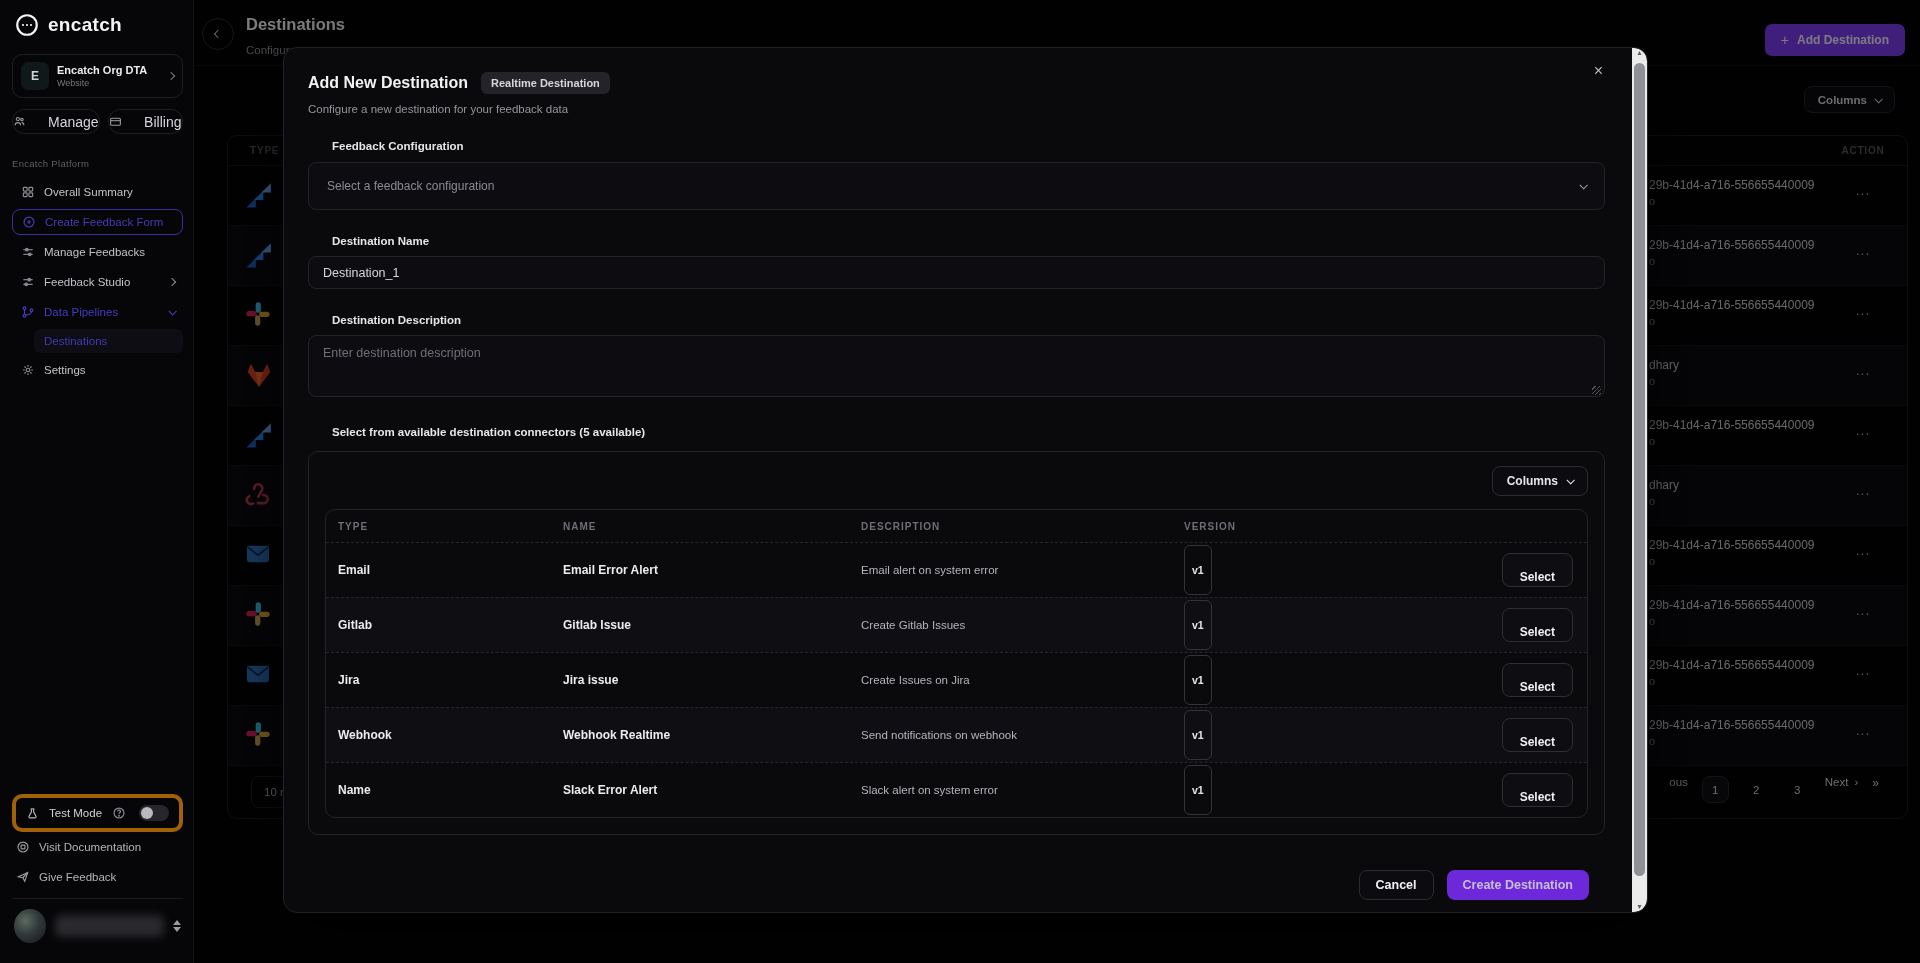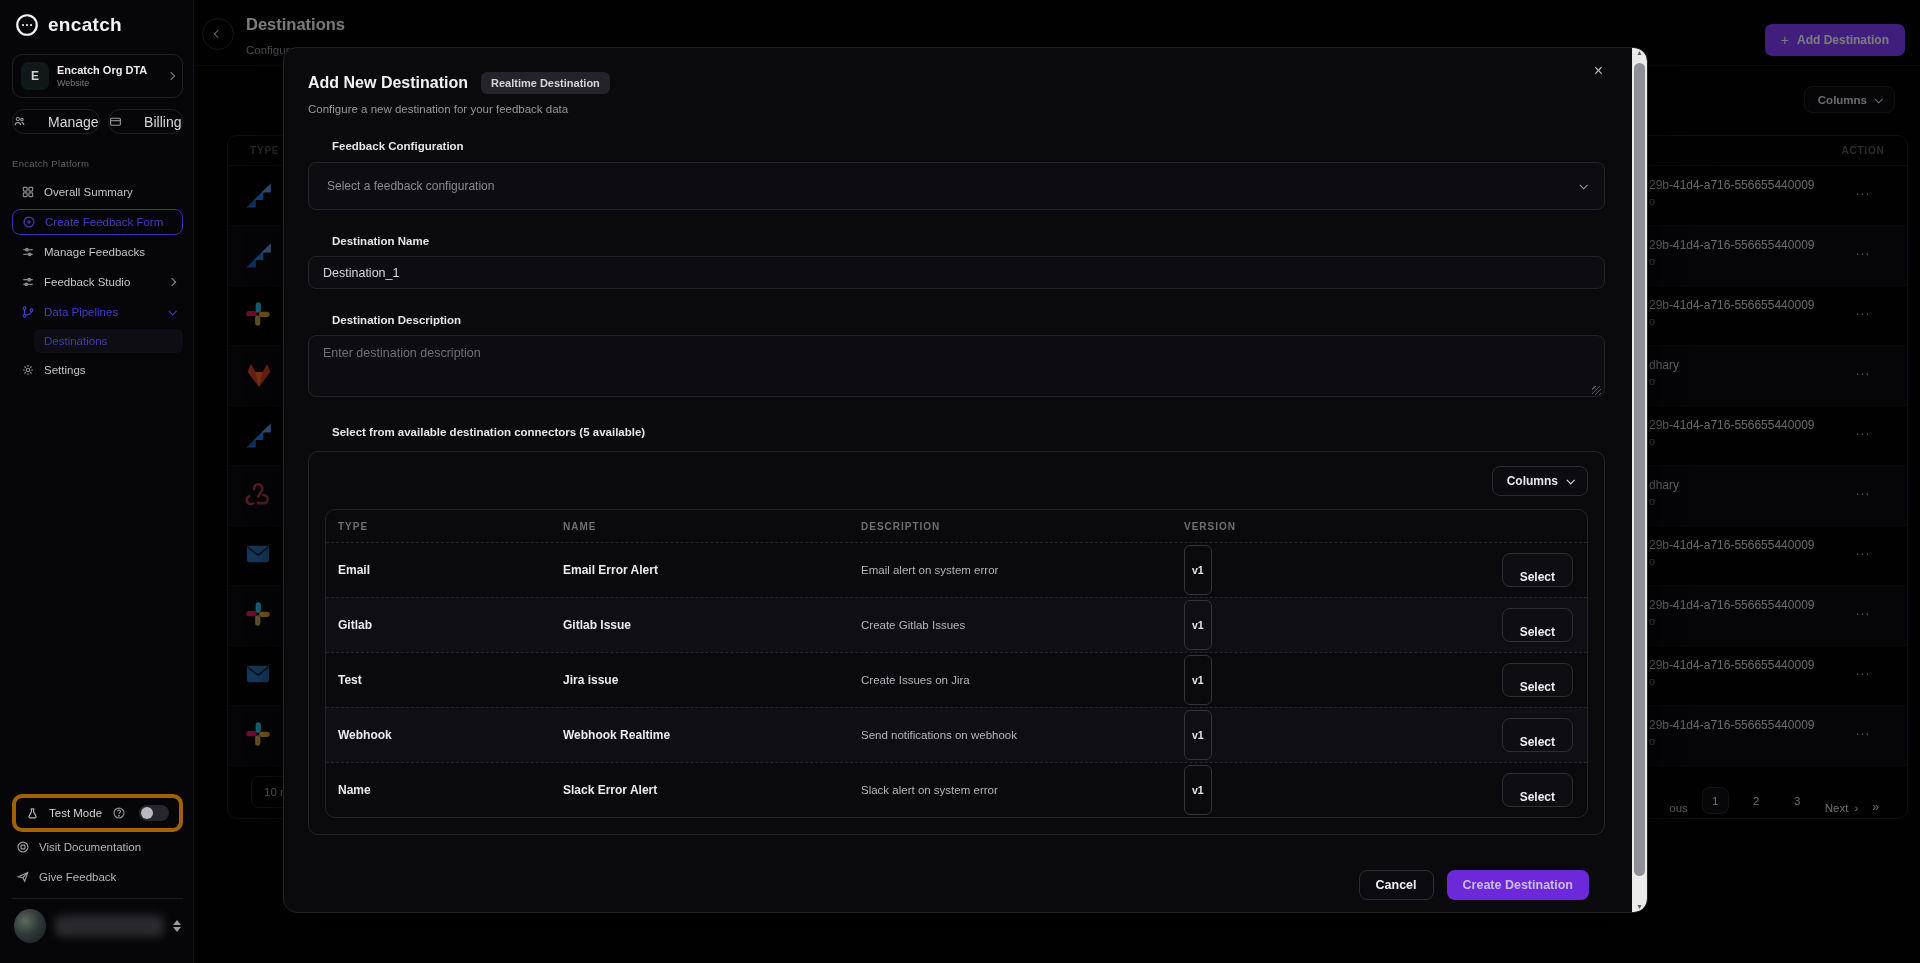--- a/index.html
+++ b/index.html
@@ -82,21 +82,21 @@
   .bg-row.alt { background:#0a0a0f; }
   .bg-row .ticon { position:absolute; left:16px; top:14px; width:32px; height:32px; }
   .bg-id { position:absolute; left:1421px; top:11px; line-height:1.4; }
   .bg-id .l1 { font-size:12px; color:#c9c9cf; }
   .bg-id .l2 { font-size:11px; color:#8f8f96; }
   .bg-dots { position:absolute; left:1600px; top:16px; width:70px; text-align:center; color:#9a9aa0;
     font-size:14px; letter-spacing:1px; cursor:pointer; }
   .bg-tfoot { position:relative; height:52px; }
   .rows-chip { position:absolute; left:23px; top:10px; height:32px; padding:0 12px; border:1px solid #202026;
     border-radius:8px; font-size:11.5px; color:#b9b9c0; display:flex; align-items:center; cursor:pointer; background:transparent; font-family:inherit; }
-  .pagination { position:absolute; right:28px; top:16px; height:32px; display:flex; align-items:flex-end; gap:14px; }
+  .pagination { position:absolute; right:28px; top:10px; height:32px; display:flex; align-items:flex-start; gap:14px; }
   .pg-prev { font-size:11.5px; color:#b9b9c0; cursor:pointer; }
   .pg-num { width:27px; height:27px; display:flex; align-items:center; justify-content:center;
     font-size:11.5px; color:#cfcfd5; border-radius:8px; cursor:pointer; }
   .pg-num.current { border:1px solid #26262c; background:#0e0e14; }
   .pg-next { display:flex; align-items:center; gap:6px; font-size:11.5px; color:#cfcfd5; cursor:pointer; }
   .pg-last { font-size:12px; color:#cfcfd5; cursor:pointer; }
 
   .overlay { position:fixed; left:194px; top:0; right:0; bottom:0; background:rgba(0,0,0,.48); z-index:10; }
 
   
@@ -570,21 +570,21 @@
         <button class="select-btn">Select</button>
       </div>
       <div class="crow cbody alt">
         <div class="c-type">Gitlab</div>
         <div class="c-name">Gitlab Issue</div>
         <div class="c-desc">Create Gitlab Issues</div>
         <div class="c-ver"><span class="ver-badge">v1</span></div>
         <button class="select-btn">Select</button>
       </div>
       <div class="crow cbody">
-        <div class="c-type">Test</div>
+        <div class="c-type">Jira</div>
         <div class="c-name">Jira issue</div>
         <div class="c-desc">Create Issues on Jira</div>
         <div class="c-ver"><span class="ver-badge">v1</span></div>
         <button class="select-btn">Select</button>
       </div>
       <div class="crow cbody alt">
         <div class="c-type">Webhook</div>
         <div class="c-name">Webhook Realtime</div>
         <div class="c-desc">Send notifications on webhook</div>
         <div class="c-ver"><span class="ver-badge">v1</span></div>

